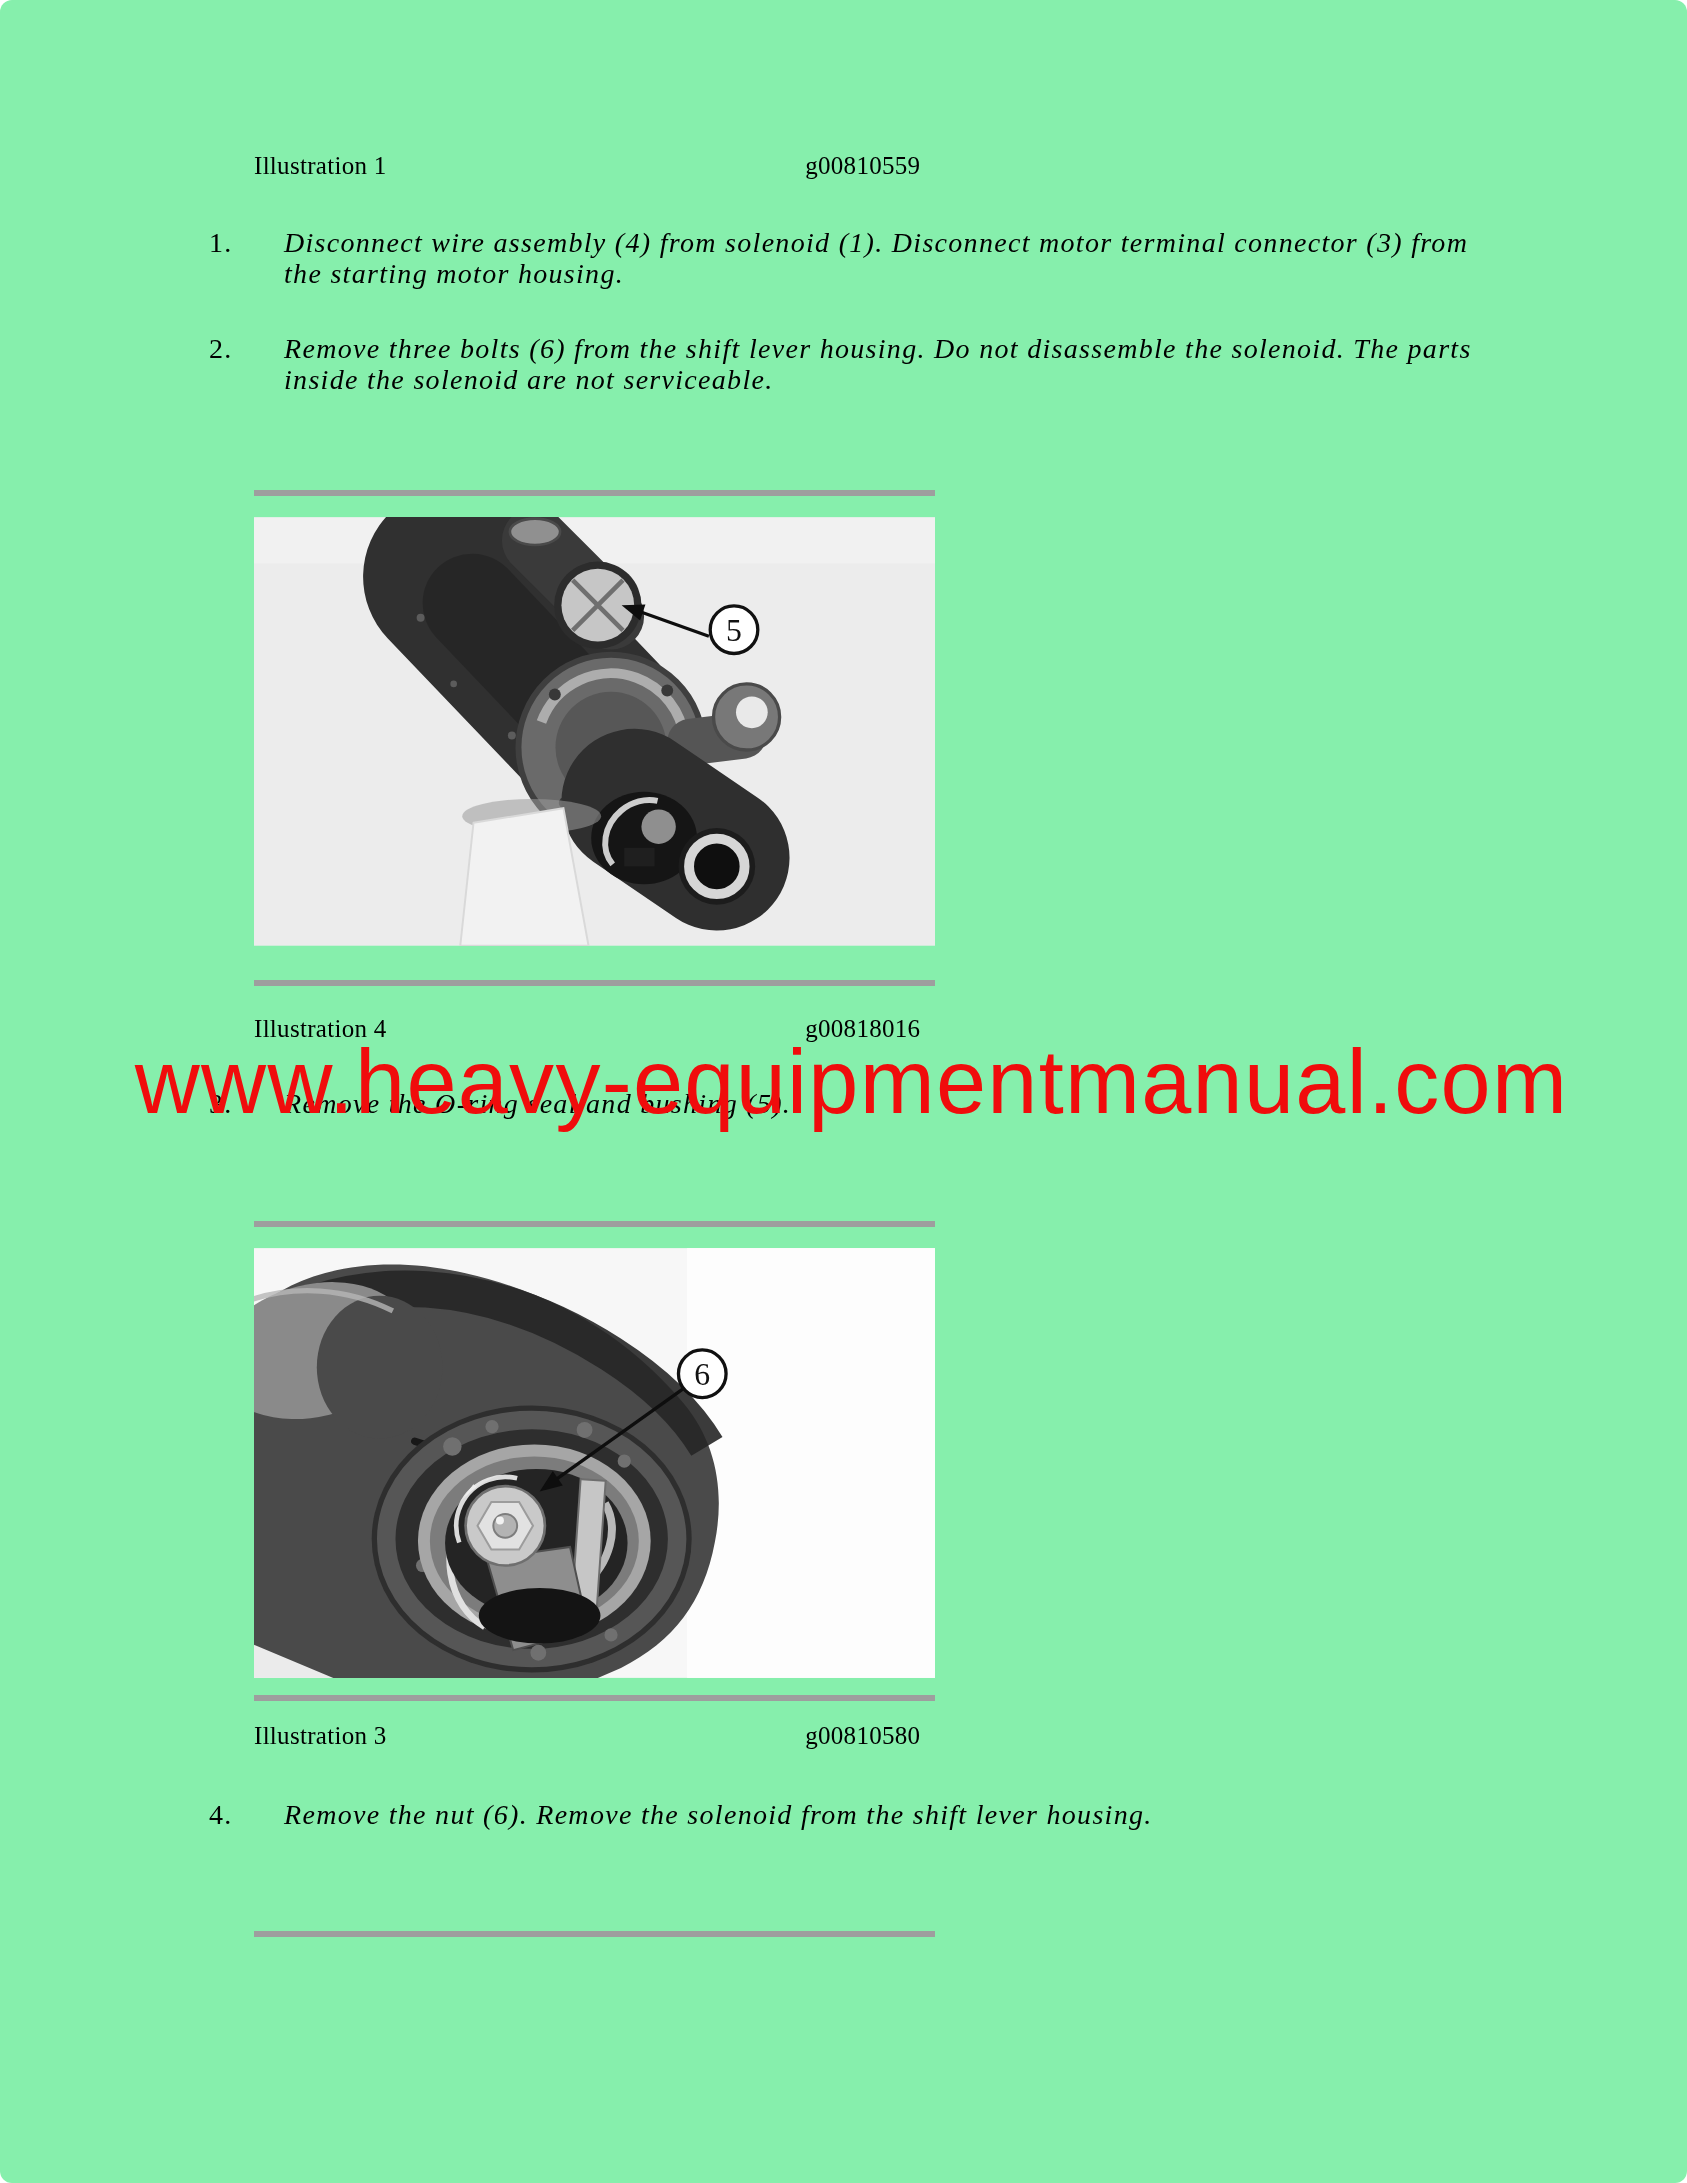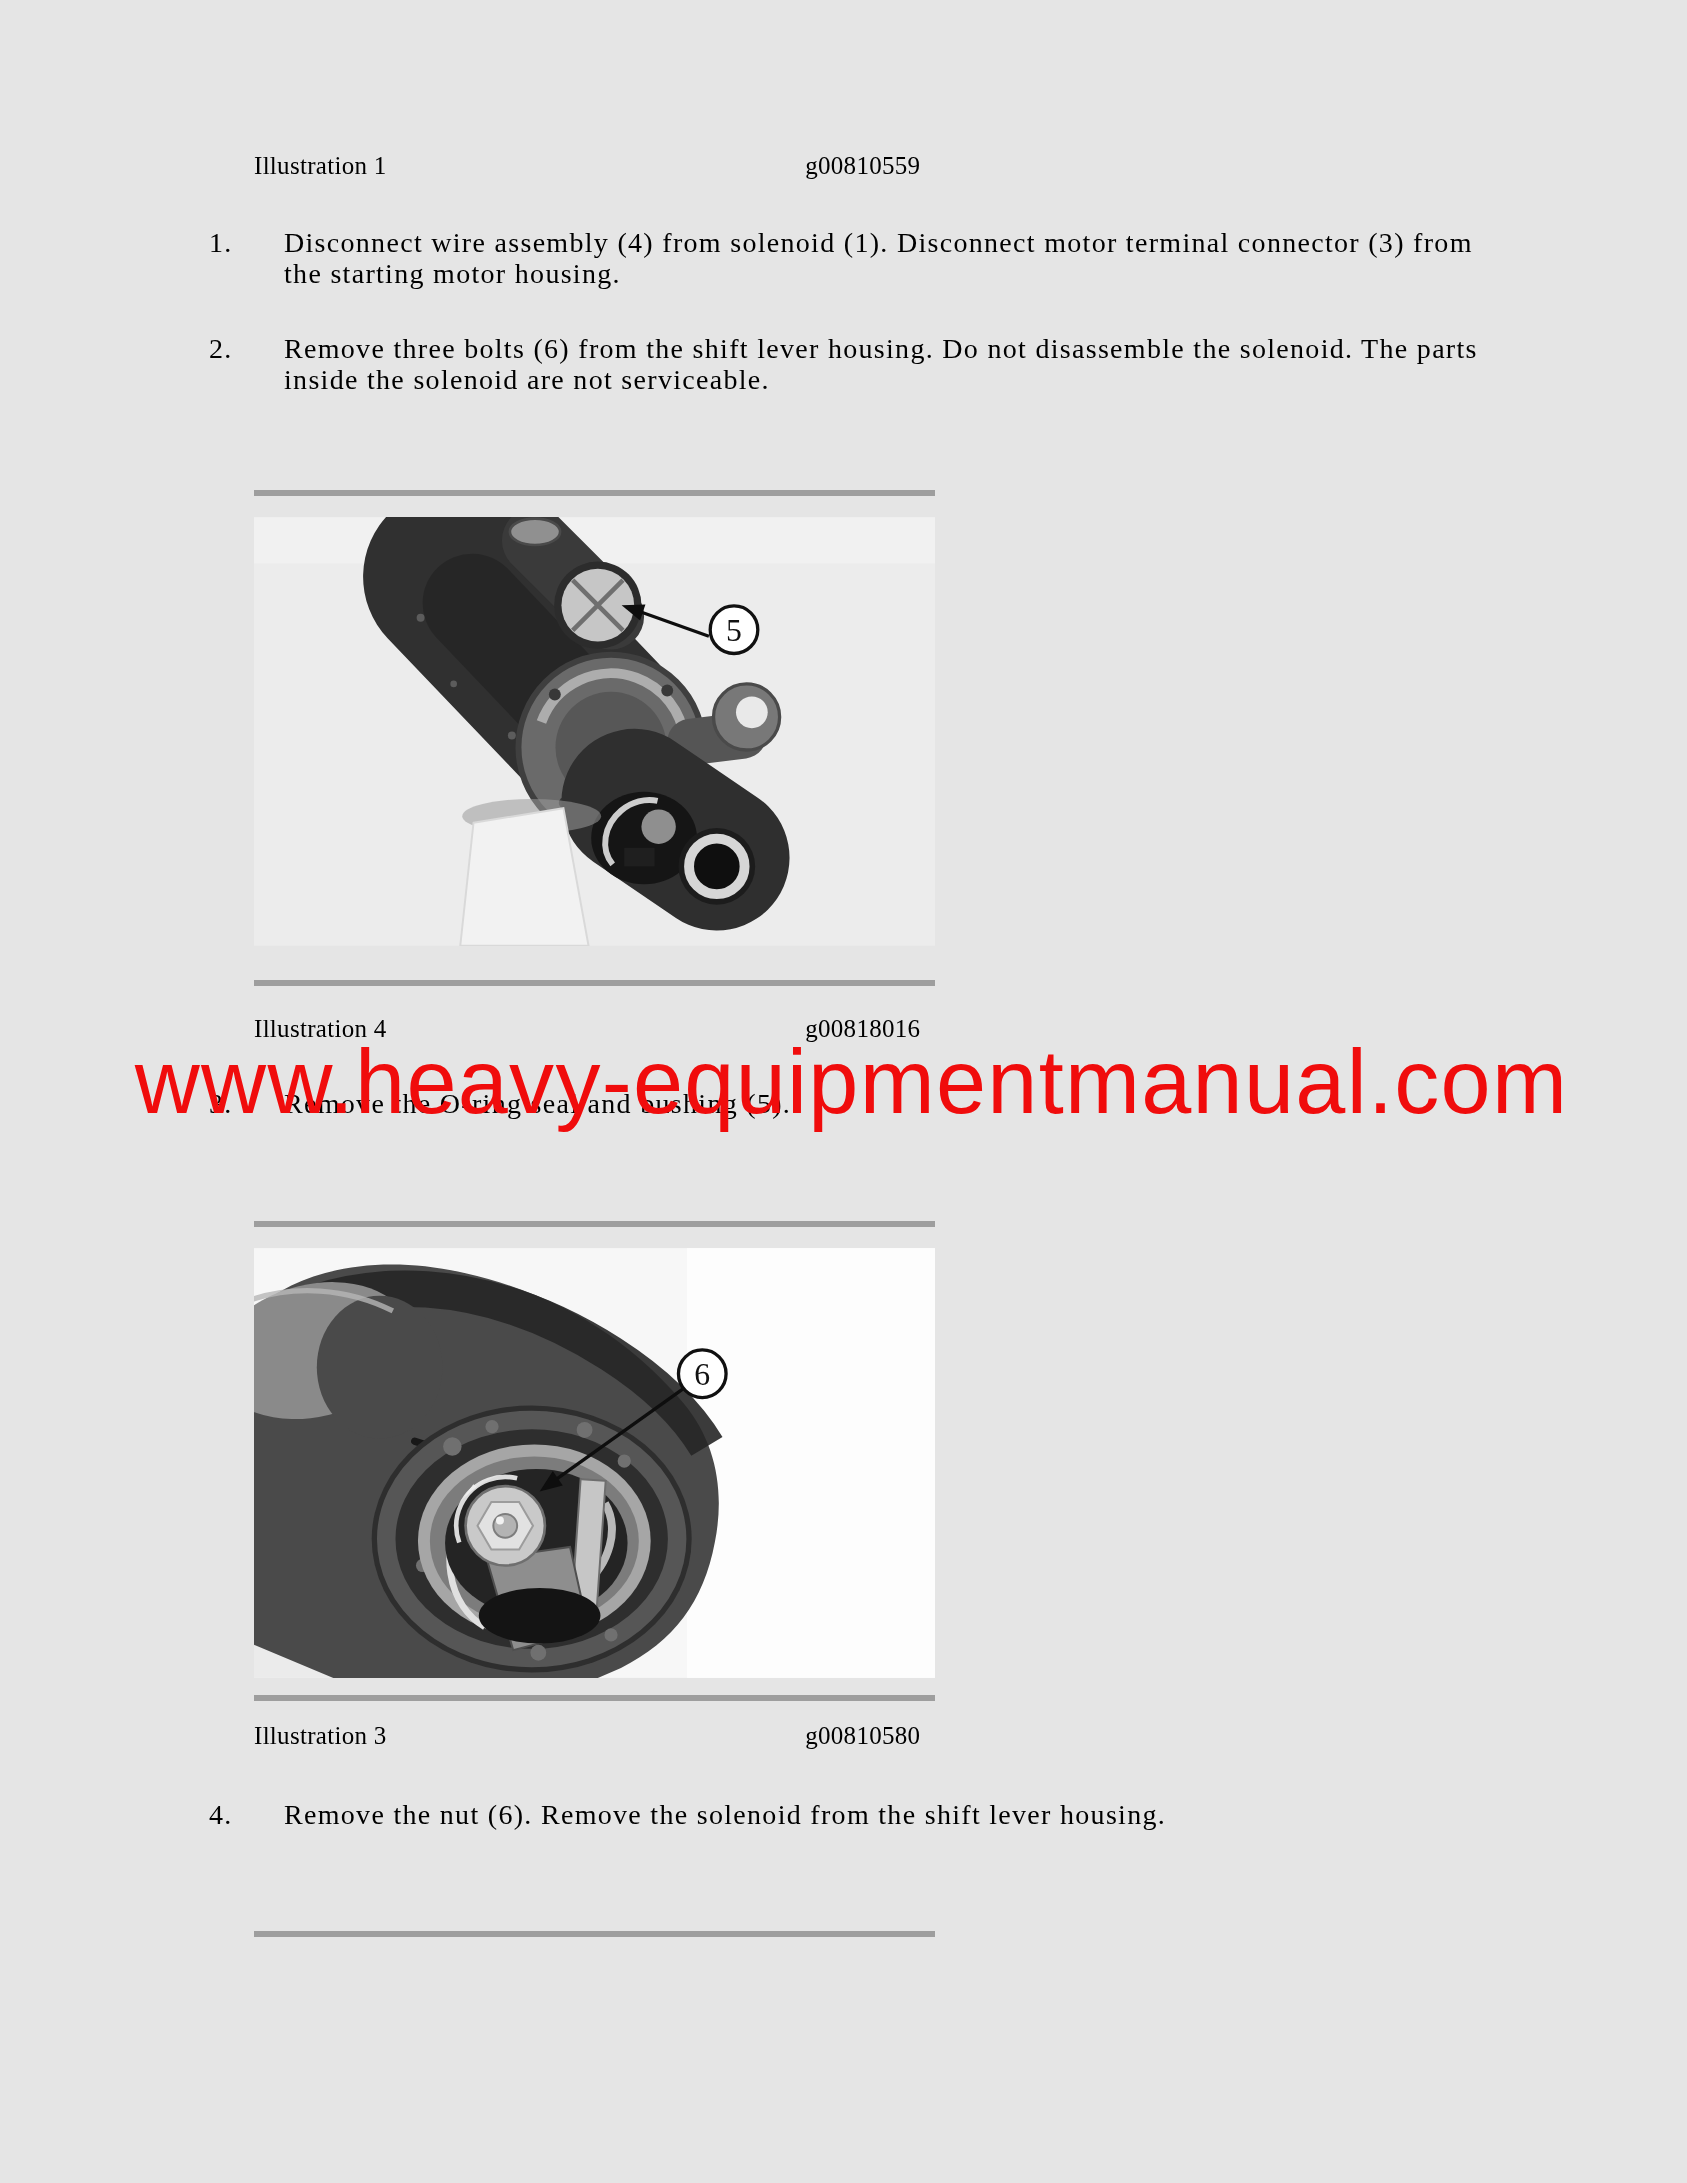--- a/index.html
+++ b/index.html
@@ -1,27 +1,27 @@
 <!DOCTYPE html>
 <html style="font-size:10.6px"><head>
 <meta charset="utf-8">
 <style>
   html,body{margin:0;padding:0;background:#ffffff;}
   body{width:1687px;height:2183px;position:relative;font-family:"Liberation Serif",serif;color:#000;}
-  .page{position:absolute;left:0;top:0;width:1687px;height:2183px;background:#e5e5e5;overflow:hidden;}
+  .page{position:absolute;left:0;top:0;width:1687px;height:2183px;background:#86efac;overflow:hidden;border-radius:12px;}
 
   
   .caption-row{position:absolute;left:254px;width:681px;display:flex;justify-content:space-between;
     font-size:25px;line-height:25px;letter-spacing:0.3px;}
   .caption-row .cap-id{padding-right:14.6px;}
 
   
   .step{position:absolute;left:209px;width:1294px;font-size:28px;line-height:31px;letter-spacing:1.3px;z-index:2;}
   .step .num{position:absolute;left:0;top:0;}
-  .step .body{display:block;padding-left:75px;}
+  .step .body{display:block;padding-left:75px;font-style:italic;}
 
   
   .rule{position:absolute;left:254px;width:681px;height:6px;background:#9e9e9e;}
 
   
   .photo{position:absolute;left:254px;}
 
   
   .watermark{position:absolute;left:0;top:1037px;width:1687px;text-align:center;white-space:nowrap;
     font-family:"Liberation Sans",sans-serif;font-size:90px;line-height:90px;letter-spacing:1.3px;

